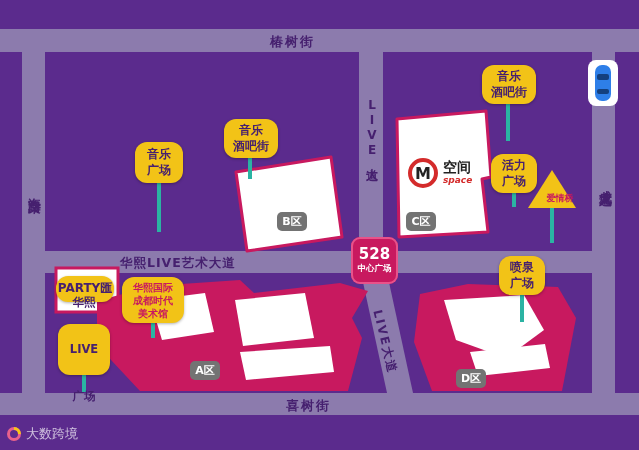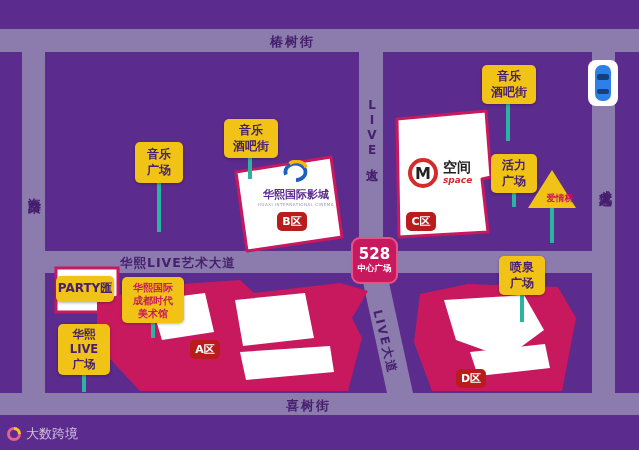--- a/index.html
+++ b/index.html
@@ -3,22 +3,22 @@
 <meta charset="utf-8">
 <style>
   html,body{margin:0;padding:0;}
   body{font-family:"DejaVu Sans","Liberation Sans",sans-serif;background:#222;}
   .map{position:relative;width:639px;height:450px;background:#5B2B8D;overflow:hidden;}
   .road{position:absolute;background:#8C7BAD;z-index:1;}
   .layer{position:absolute;left:0;top:0;z-index:2;}
   .street-label{position:absolute;color:#46206F;font-weight:bold;font-size:13px;z-index:6;letter-spacing:2px;white-space:nowrap;}
   .vert{writing-mode:vertical-rl;text-orientation:upright;letter-spacing:1px;}
   .stem{position:absolute;width:4px;background:#2BB3A3;z-index:3;}
-  .sign{position:absolute;background:#F2C317;border-radius:5px;color:#46206F;font-weight:bold;text-align:center;display:flex;flex-direction:column;justify-content:center;z-index:4;line-height:1.3;box-shadow:0 1px 3px rgba(0,0,0,.3);}
-  .zone{position:absolute;background:#b91c1c;color:#fff;font-weight:bold;font-size:11px;border-radius:5px;width:30px;height:19px;display:flex;align-items:center;justify-content:center;z-index:5;}
+  .sign{position:absolute;background:#F2C317;border-radius:12px;color:#46206F;font-weight:bold;text-align:center;display:flex;flex-direction:column;justify-content:center;z-index:4;line-height:1.3;box-shadow:0 1px 3px rgba(0,0,0,.3);}
+  .zone{position:absolute;background:#737373;color:#fff;font-weight:bold;font-size:11px;border-radius:5px;width:30px;height:19px;display:flex;align-items:center;justify-content:center;z-index:5;}
   .center-badge{position:absolute;left:351px;top:237px;width:47px;height:47px;background:#C8195F;border-radius:9px;color:#fff;display:flex;flex-direction:column;align-items:center;justify-content:center;z-index:5;box-shadow:inset 0 0 0 2px #E8528A;}
   .center-badge .num{font-size:15px;font-weight:bold;line-height:1.1;}
   .center-badge .lbl{font-size:8.5px;font-weight:bold;}
   .tri{position:absolute;left:528px;top:170px;width:48px;height:38px;z-index:4;}
   .tri .shape{width:100%;height:100%;background:#F2C317;clip-path:polygon(50% 0,100% 100%,0 100%);}
   .tri .txt{position:absolute;left:16px;right:0;bottom:3px;text-align:center;font-size:9px;font-weight:bold;color:#C8195F;}
   .logo-cinema{position:absolute;left:248px;top:160px;width:96px;text-align:center;z-index:4;color:#5B2B8D;}
   .logo-cinema .nm{font-size:11px;font-weight:bold;margin-top:1px;}
   .logo-cinema .sub{font-size:4px;color:#9A8FB5;letter-spacing:.5px;}
   .logo-mspace{position:absolute;left:406px;top:156px;z-index:4;display:flex;align-items:center;gap:3px;}
@@ -101,39 +101,31 @@
     <span>广场</span>
   </div>
   <div class="sign" style="left:122px;top:277px;width:62px;height:46px;font-size:10px;color:#C8195F;">
     <span>华熙国际</span>
     <span>成都时代</span>
     <span>美术馆</span>
   </div>
   <div class="sign" style="left:56px;top:276px;width:58px;height:26px;font-size:12px;">
     <span>PARTY匯</span>
   </div>
-  <div class="sign" style="left:58px;top:324px;width:52px;height:51px;font-size:11.5px;">
+  <div class="sign" style="left:58px;top:324px;width:52px;height:51px;font-size:11.5px;gap:32px;">
     <span>华熙</span>
     <span>LIVE</span>
     <span>广场</span>
   </div>
 
   <div class="zone" style="left:277px;top:212px;">B区</div>
   <div class="zone" style="left:406px;top:212px;">C区</div>
-  <div class="zone" style="left:190px;top:340px;">A区</div>
+  <div class="zone" style="left:190px;top:361px;">A区</div>
   <div class="zone" style="left:456px;top:369px;">D区</div>
 
-  <div class="logo-cinema">
-    <svg width="30" height="22" viewBox="0 0 30 24">
-      <path d="M4,16 A 11 9 0 1 1 15 22" fill="none" stroke="#1B5FC1" stroke-width="4"></path>
-      <path d="M26,8 A 11 9 0 0 0 8 4" fill="none" stroke="#F5B50A" stroke-width="4"></path>
-    </svg>
-    <div class="nm">华熙国际影城</div>
-    <div class="sub">HUAXI INTERNATIONAL CINEMA</div>
-  </div>
 
   <div class="logo-mspace">
     <svg width="34" height="34" viewBox="0 0 34 34">
       <circle cx="17" cy="17" r="13" fill="none" stroke="#D42B2B" stroke-width="4"></circle>
       <text x="17" y="23" text-anchor="middle" font-size="16" font-weight="bold" fill="#222">M</text>
     </svg>
     <div class="col">
       <span class="cn">空间</span>
       <span class="en">space</span>
     </div>

